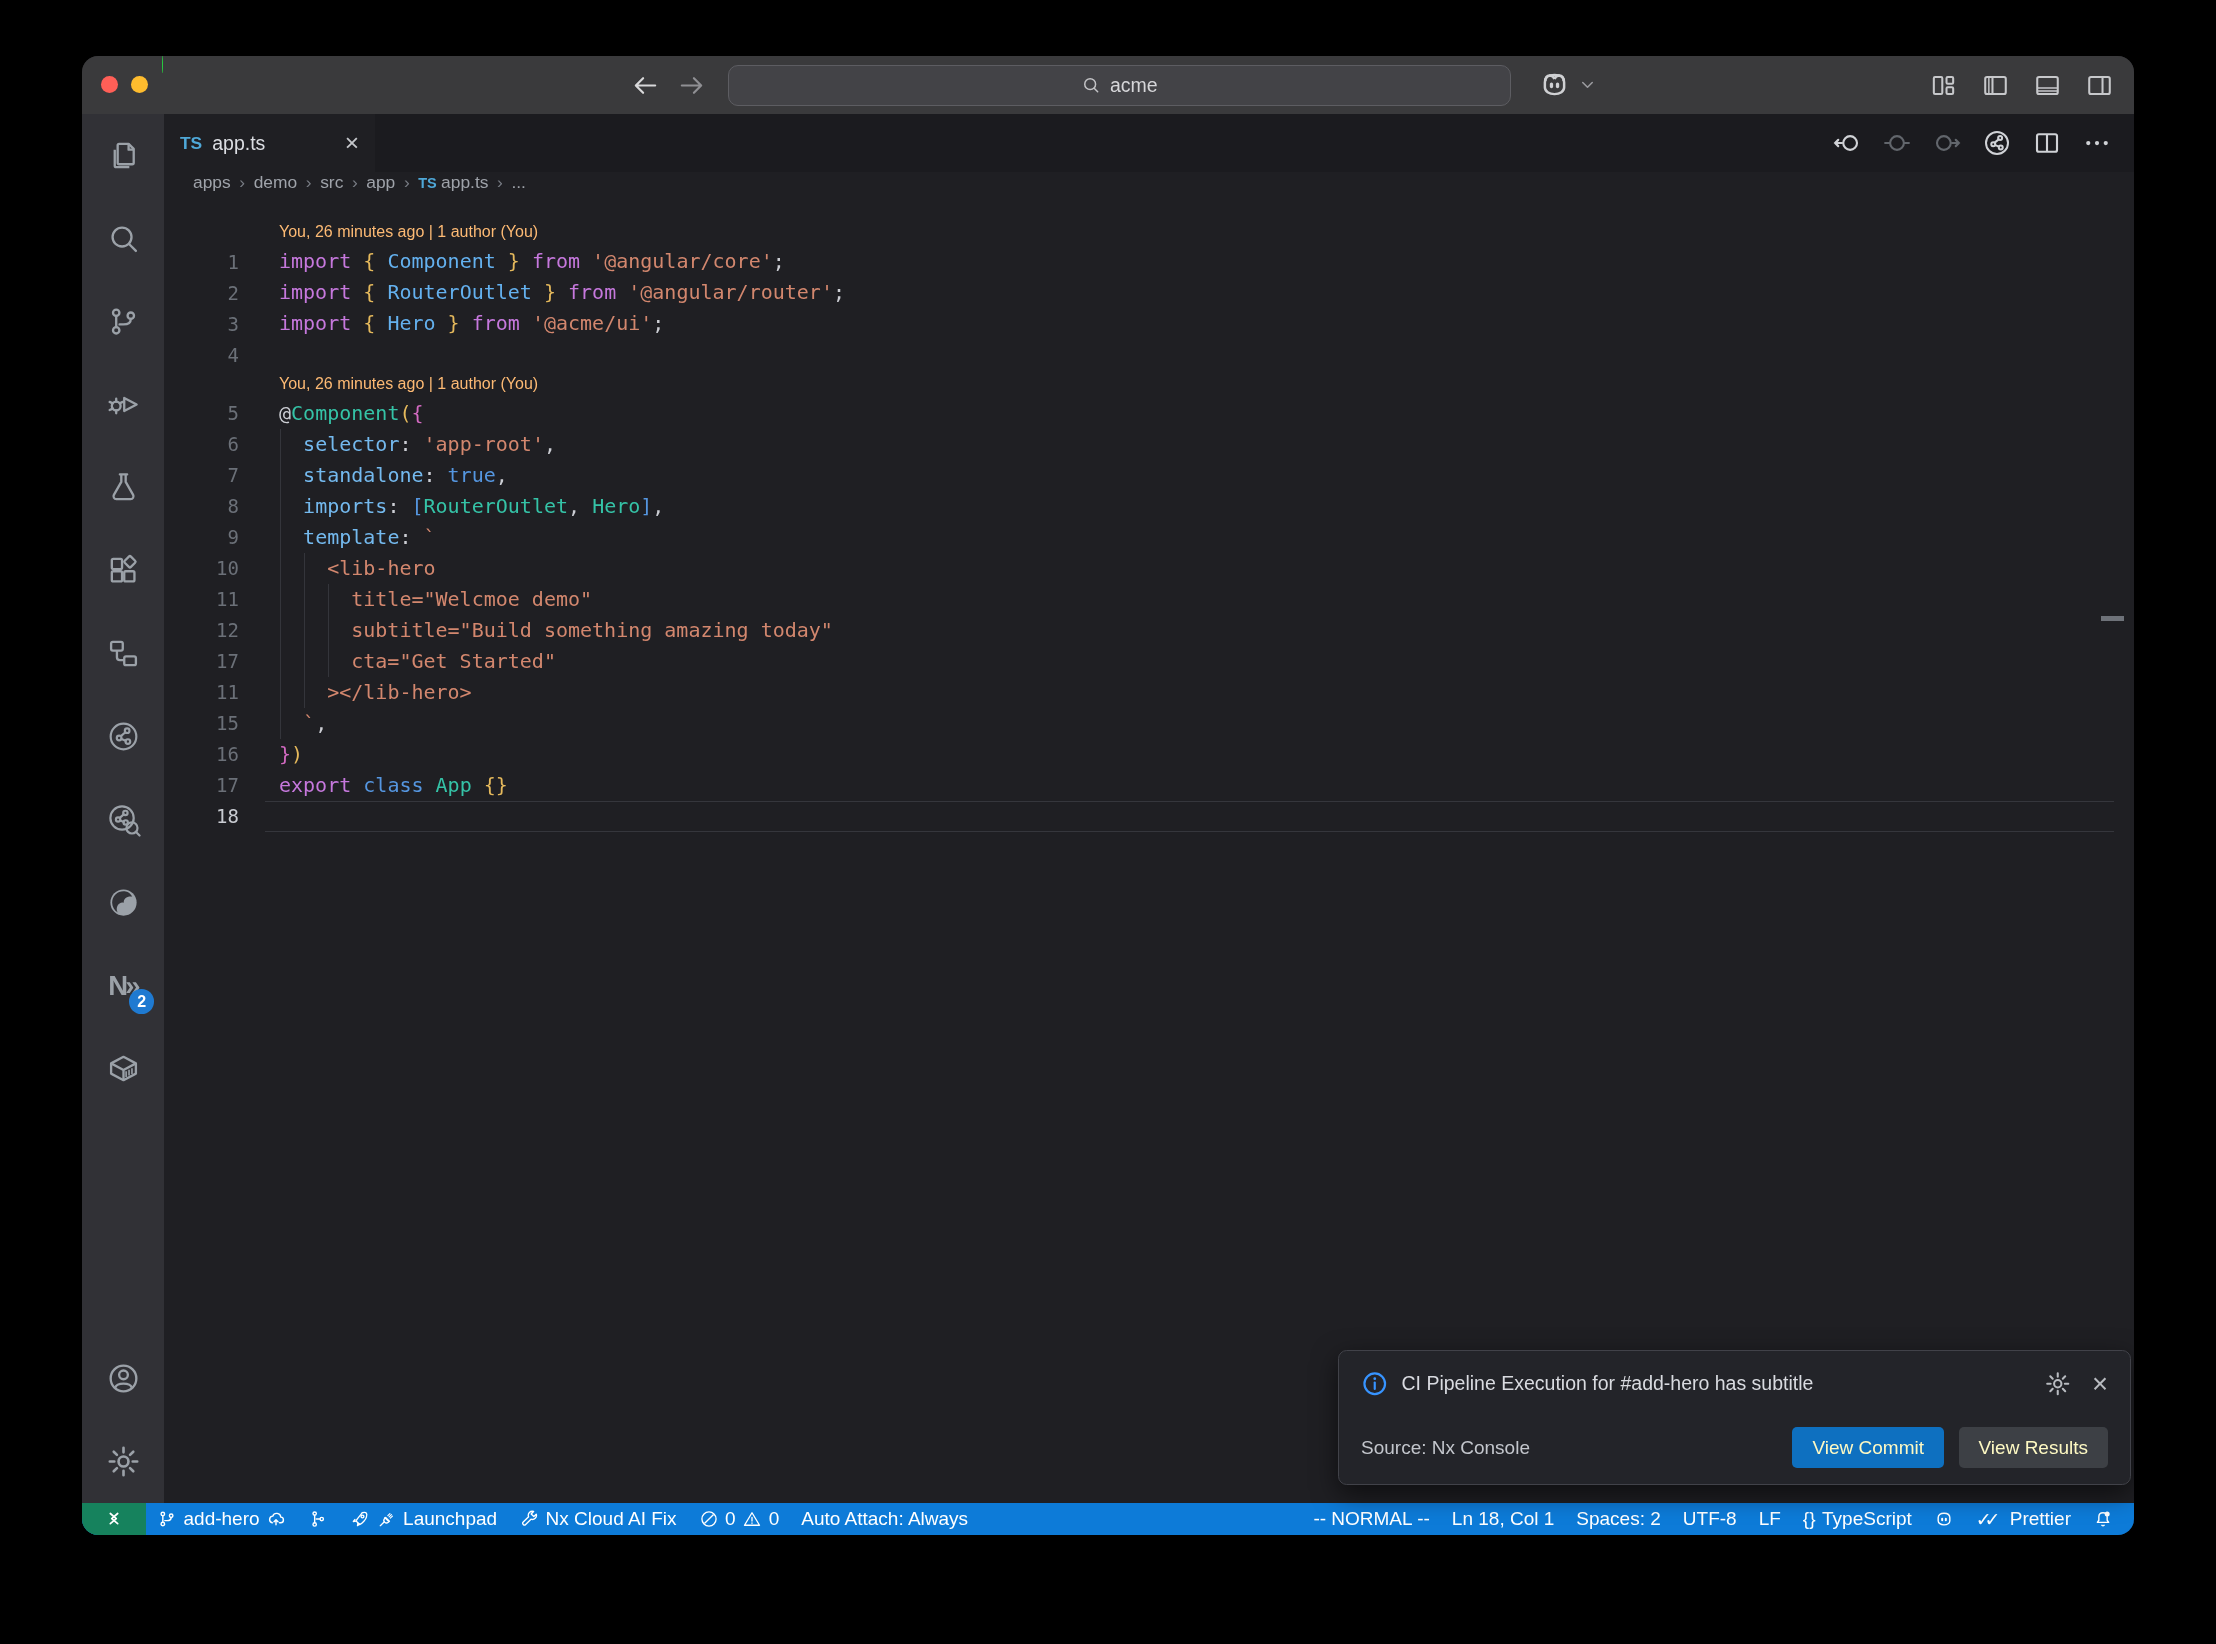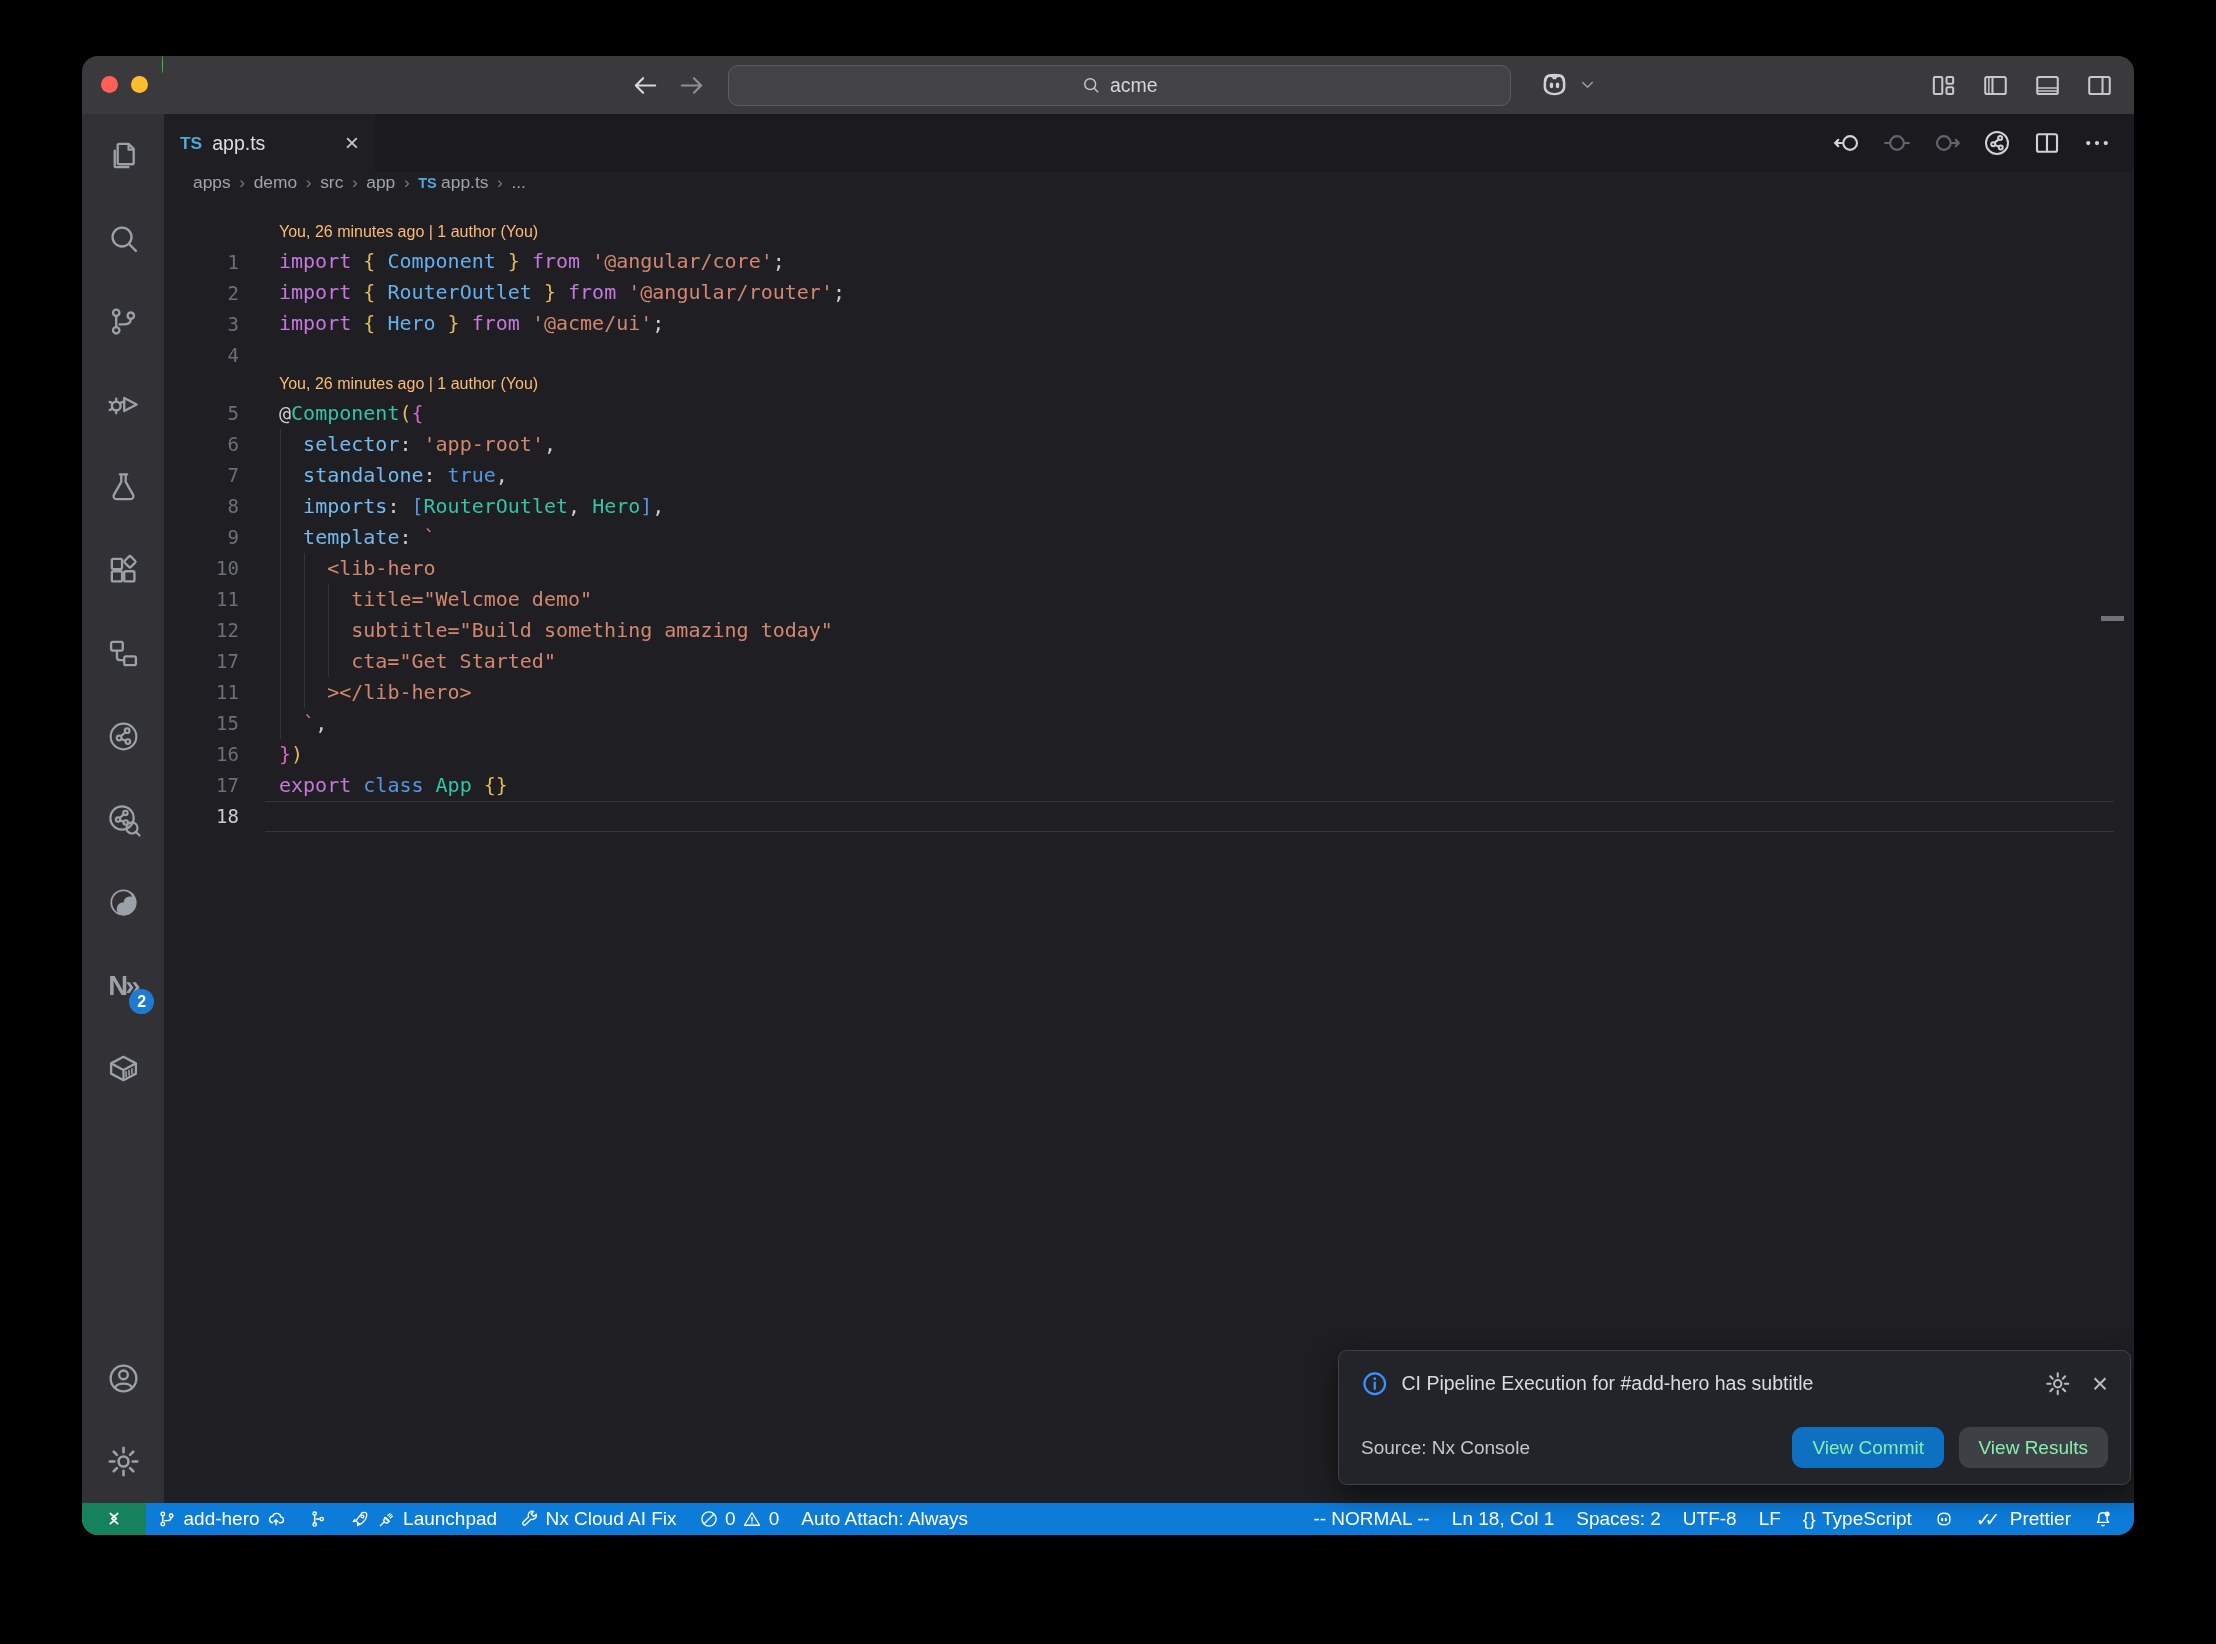--- a/index.html
+++ b/index.html
@@ -57,21 +57,21 @@
 
   
   .toast{position:absolute;left:1256px;top:1294px;width:793px;height:135px;background:#232429;border:0.7px solid#414249;border-radius:8.7px;box-shadow:0 8.7px 26px rgba(0,0,0,.55);box-sizing:border-box;padding:19px 22px 16px 22px;display:flex;flex-direction:column;justify-content:space-between;}
   .toast-head{display:flex;align-items:center;gap:13px;}
   .toast-title{color:#d9dbe0;font-size:19.5px;flex:1;}
   .toast-head svg{width:27.5px;height:27.5px;}
   .toast-gear{color:#b8bbc0;}
   .toast-close{color:#b8bbc0;font-size:27.5px;line-height:1;margin-left:7.2px;}
   .toast-foot{display:flex;align-items:center;}
   .toast-src{color:#c3c6cc;font-size:19px;flex:1;}
-  .btn{height:41px;display:flex;align-items:center;padding:0 20px;font-size:19px;color:#86efac;border-radius:11px;}
+  .btn{height:41px;display:flex;align-items:center;padding:0 20px;font-size:19px;color:#fef9c3;border-radius:5px;}
   .btn.primary{background:var(--c-btnp,#0e70c0);}
   .btn.secondary{background:var(--c-btns,#3d4045);margin-left:14.5px;}
 
   
   .statusbar{flex:0 0 32px;background:var(--c-status,#0d7bd8);display:flex;align-items:center;color:#fff;font-size:19px;}
   .remote{width:64px;height:100%;background:var(--c-remote,#16825d);display:flex;align-items:center;justify-content:center;}
   .sb-item{display:flex;align-items:center;gap:6.5px;padding:0 11px;height:100%;}
   .sb-item svg{width:20px;height:20px;}
   .sb-right{margin-left:auto;display:flex;align-items:center;height:100%;padding-right:10px;}
   .dblcheck{letter-spacing:-7.2px;margin-right:10px;font-size:19px;}

